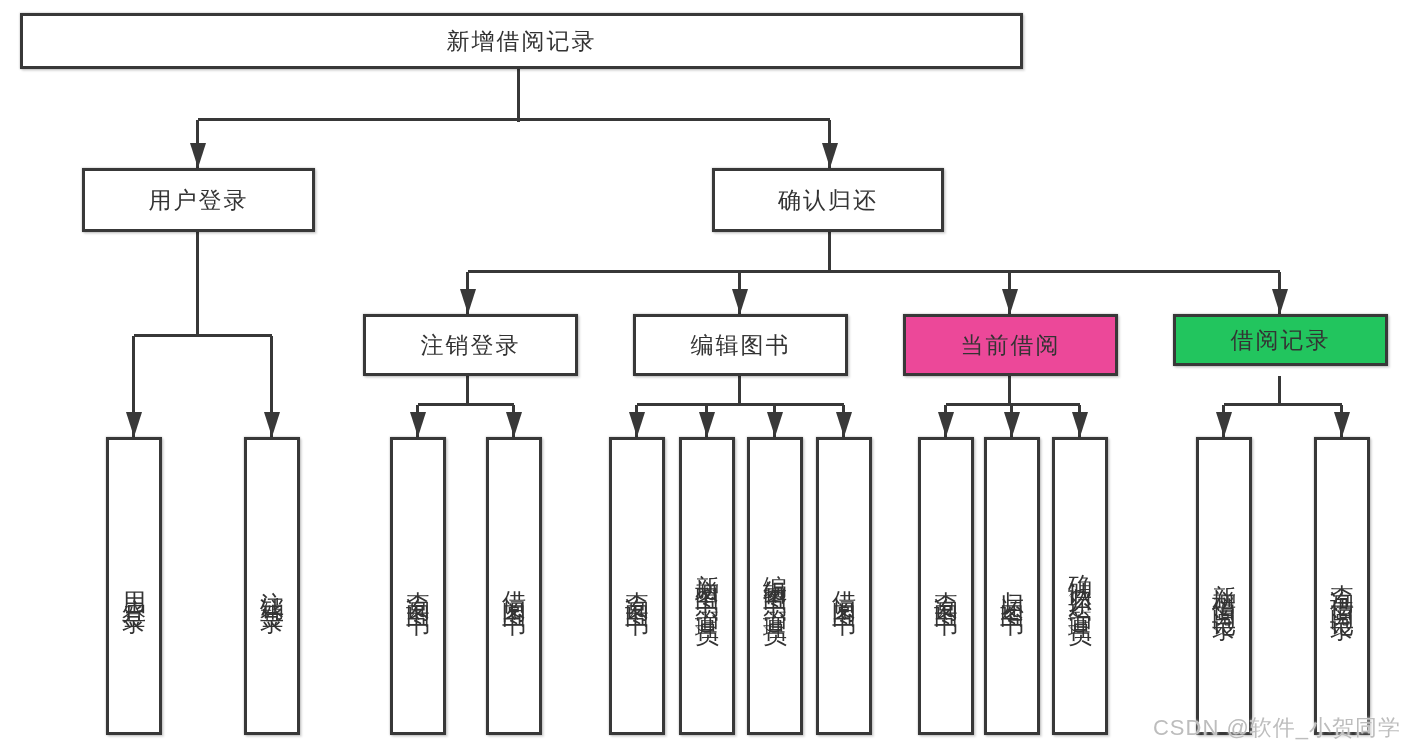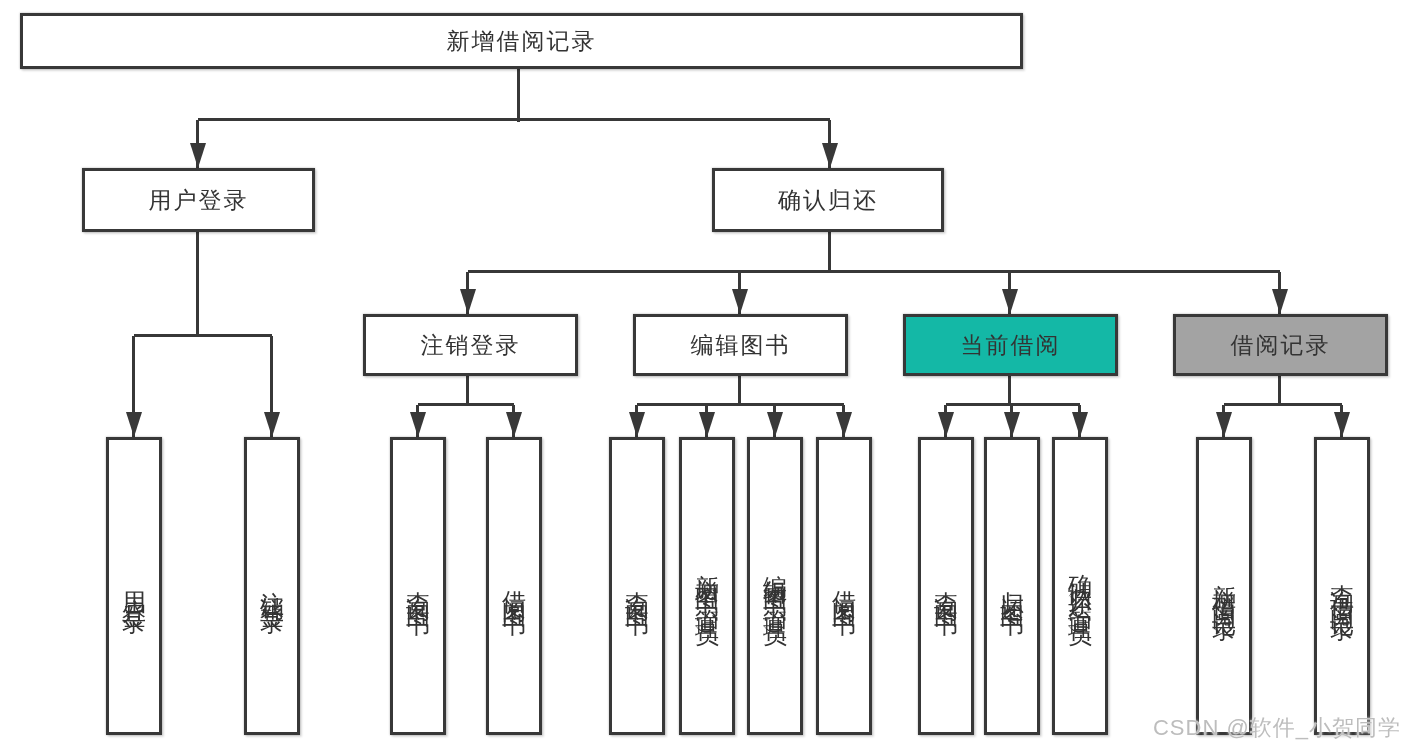--- a/index.html
+++ b/index.html
@@ -132,24 +132,24 @@
       </div>
       <div class="node" style="left: 712px; top: 168px; width: 232px; height: 64px; border-color: rgb(56, 56, 56); background: rgb(255, 255, 255); color: rgb(51, 51, 51);">
         <span>确认归还</span>
       </div>
       <div class="node" style="left: 363px; top: 314px; width: 215px; height: 62px; border-color: rgb(56, 56, 56); background: rgb(255, 255, 255); color: rgb(51, 51, 51);">
         <span>注销登录</span>
       </div>
       <div class="node" style="left: 633px; top: 314px; width: 215px; height: 62px; border-color: rgb(56, 56, 56); background: rgb(255, 255, 255); color: rgb(51, 51, 51);">
         <span>编辑图书</span>
       </div>
-      <div class="node" style="left: 903px; top: 314px; width: 215px; height: 62px; border-color: rgb(56, 56, 56); background: #14b8a6; color: rgb(51, 51, 51);">
+      <div class="node" style="left: 903px; top: 314px; width: 215px; height: 62px; border-color: rgb(56, 56, 56); background: #ec4899; color: rgb(51, 51, 51);">
         <span>当前借阅</span>
       </div>
-      <div class="node" style="left: 1173px; top: 314px; width: 215px; height: 62px; border-color: rgb(56, 56, 56); background: #a3a3a3; color: rgb(51, 51, 51);">
+      <div class="node" style="left: 1173px; top: 314px; width: 215px; height: 52px; border-color: rgb(56, 56, 56); background: #22c55e; color: rgb(51, 51, 51);">
         <span>借阅记录</span>
       </div>
       <div class="node vertical" style="left: 106px; top: 437px; width: 56px; height: 298px; border-color: rgb(56, 56, 56); background: rgb(255, 255, 255); color: rgb(51, 51, 51);">
         <span>用户登录</span>
       </div>
       <div class="node vertical" style="left: 244px; top: 437px; width: 56px; height: 298px; border-color: rgb(56, 56, 56); background: rgb(255, 255, 255); color: rgb(51, 51, 51);">
         <span>注销登录</span>
       </div>
       <div class="node vertical" style="left: 390px; top: 437px; width: 56px; height: 298px; border-color: rgb(56, 56, 56); background: rgb(255, 255, 255); color: rgb(51, 51, 51);">
         <span>查询图书</span>

